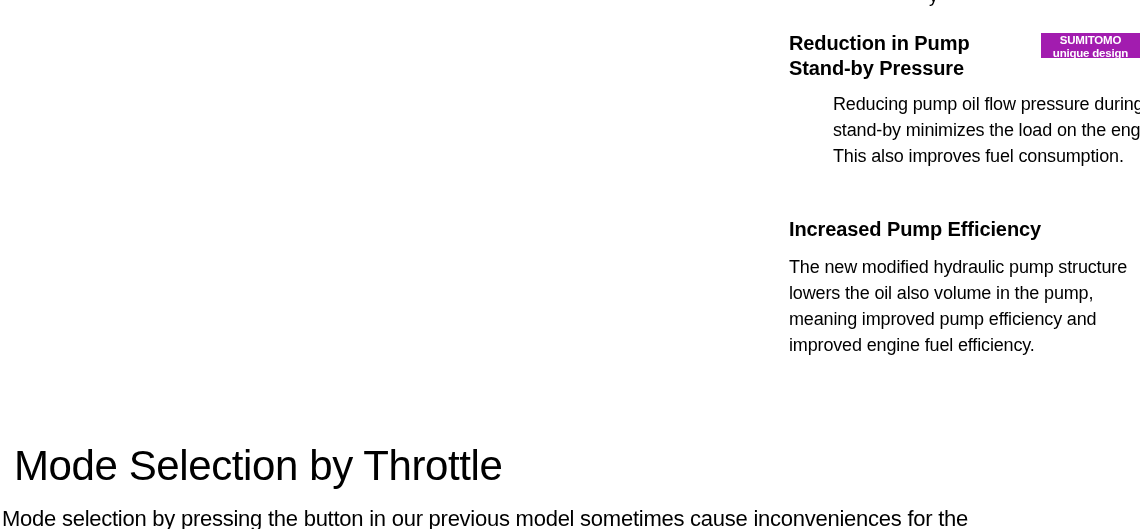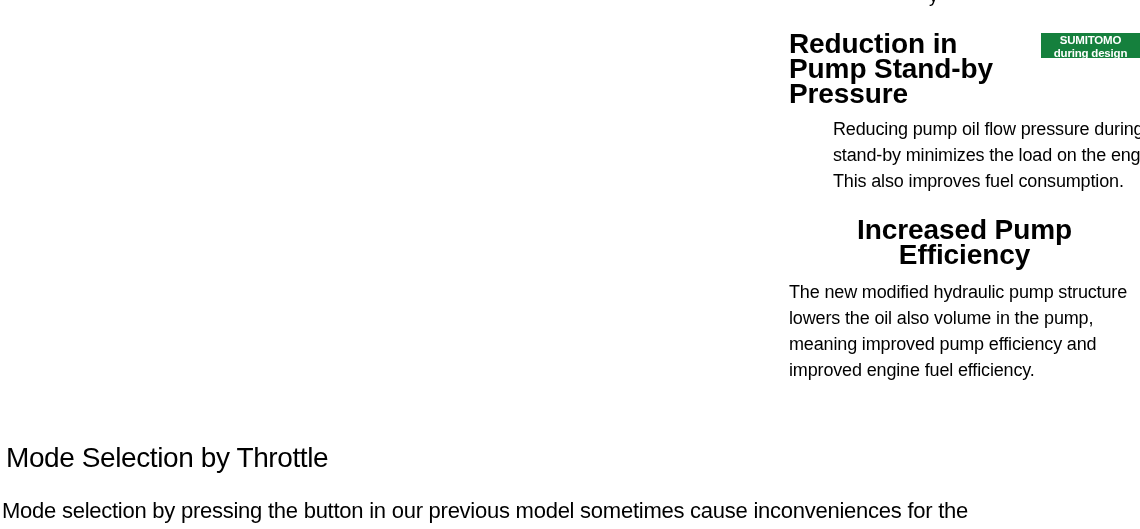--- a/index.html
+++ b/index.html
@@ -38,47 +38,47 @@
   .feature-block {
     position: absolute;
     left: 0;
     width: 351px;
   }
   .feature-block.first { top: 31px; }
   .feature-block.second { top: 217px; }
 
   .feature-heading {
     margin: 0;
-    font-size: 28px;
+    font-size: 20px;
     line-height: 25px;
     font-weight: bold;
     letter-spacing: -0.1px;
     width: 245px;
   }
-  .feature-heading.wide { width: 351px; text-align: center; }
+  .feature-heading.wide { width: 351px; }
 
   .feature-body {
     margin: 0;
     font-size: 18px;
     line-height: 26px;
     font-weight: normal;
     letter-spacing: -0.15px;
     width: 348px;
   }
   .feature-block.first .feature-body { margin-top: 10px; margin-left: 44px; }
   .feature-block.second .feature-body { margin-top: 12px; }
 
   
   .badge {
     position: absolute;
     left: 252px;
     top: 2px;
     width: 99px;
     height: 25px;
-    background: #15803d;
+    background: #a21caf;
     color: #ffffff;
     text-align: center;
     box-sizing: border-box;
     padding-top: 1px;
   }
   .badge-line {
     display: block;
     font-weight: bold;
     font-size: 11.5px;
     line-height: 11.5px;
@@ -89,22 +89,22 @@
   .badge-line.bottom { margin-top: 1.5px; }
 
   
   .section {
     position: absolute;
     left: 2px;
     top: 432px;
     width: 1138px;
   }
   .section-title {
-    margin: 4px;
-    font-size: 28px;
+    margin: 12px;
+    font-size: 42px;
     line-height: 44px;
     font-weight: normal;
     letter-spacing: -0.4px;
     white-space: nowrap;
   }
   .section-paragraph {
     margin: 0;
     margin-top: 16px;
     font-size: 22px;
     line-height: 30px;
@@ -119,21 +119,21 @@
 <div class="feature-column">
 
   <div class="clipped-line">y</div>
 
   <div class="feature-block first">
     <h2 class="feature-heading">Reduction in Pump Stand-by Pressure</h2>
     <p class="feature-body">Reducing pump oil flow pressure during stand-by minimizes the load on the engine. This also improves fuel consumption.</p>
 
     <div class="badge">
       <span class="badge-line top">SUMITOMO</span>
-      <span class="badge-line bottom">during design</span>
+      <span class="badge-line bottom">unique design</span>
     </div>
   </div>
 
   <div class="feature-block second">
     <h2 class="feature-heading wide">Increased Pump Efficiency</h2>
     <p class="feature-body">The new modified hydraulic pump structure lowers the oil also volume in the pump, meaning improved pump efficiency and improved engine fuel efficiency.</p>
   </div>
 
 </div>
 

